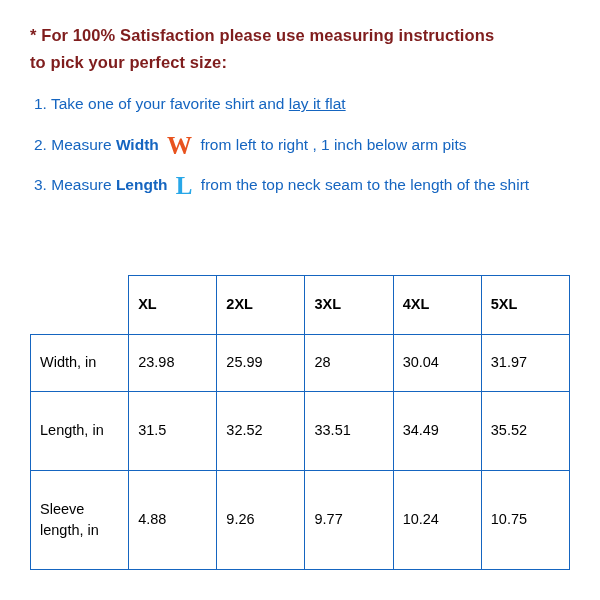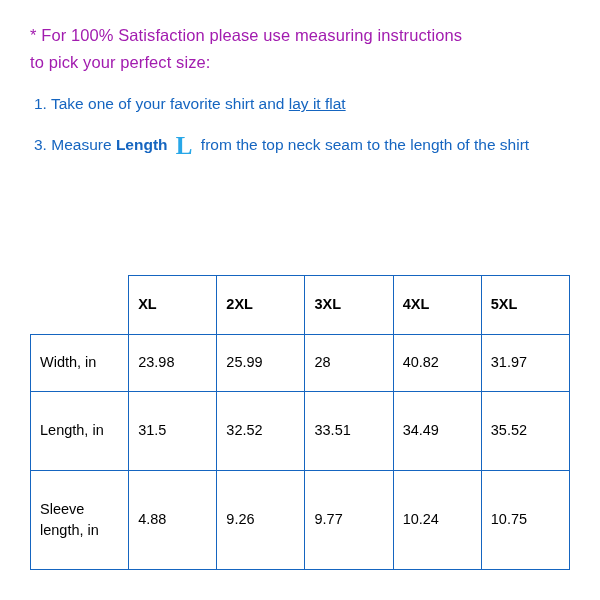--- a/index.html
+++ b/index.html
@@ -18,24 +18,24 @@
     position: relative;
     width: 600px;
     height: 600px;
     box-sizing: border-box;
     padding: 22px 26px 0 30px;
   }
 
   
   .heading {
     font-size: 16.5px;
-    font-weight: normal;
+    font-weight: bold;
     line-height: 1.62;
     letter-spacing: 0.1px;
-    color: #a21caf;
+    color: #7f1d1d;
     margin: 0 0 16px 0;
   }
   .heading .l2 { display: block; }
 
   
   .steps {
     margin: 4px;
     padding: 0;
   }
   .step {
@@ -110,20 +110,27 @@
   </div>
 
   <div class="steps">
 
     <div class="step">
       <span>1.</span>
       <span>Take one of your favorite shirt and</span>
       <span class="u">lay it flat</span>
     </div>
 
+    <div class="step">
+      <span>2.</span>
+      <span>Measure</span>
+      <span class="b">Width</span>
+      <span class="glyph glyph-w">W</span>
+      <span>from left to right , 1 inch below arm pits</span>
+    </div>
 
     <div class="step">
       <span>3.</span>
       <span>Measure</span>
       <span class="b">Length</span>
       <span class="glyph glyph-l">L</span>
       <span>from the top neck seam to the length of</span>
       <span>the shirt</span>
     </div>
 
@@ -148,21 +155,21 @@
           <th>4XL</th>
           <th>5XL</th>
         </tr>
       </thead>
       <tbody>
         <tr class="r-width">
           <td>Width, in</td>
           <td>23.98</td>
           <td>25.99</td>
           <td>28</td>
-          <td>40.82</td>
+          <td>30.04</td>
           <td>31.97</td>
         </tr>
         <tr class="r-length">
           <td>Length, in</td>
           <td>31.5</td>
           <td>32.52</td>
           <td>33.51</td>
           <td>34.49</td>
           <td>35.52</td>
         </tr>

